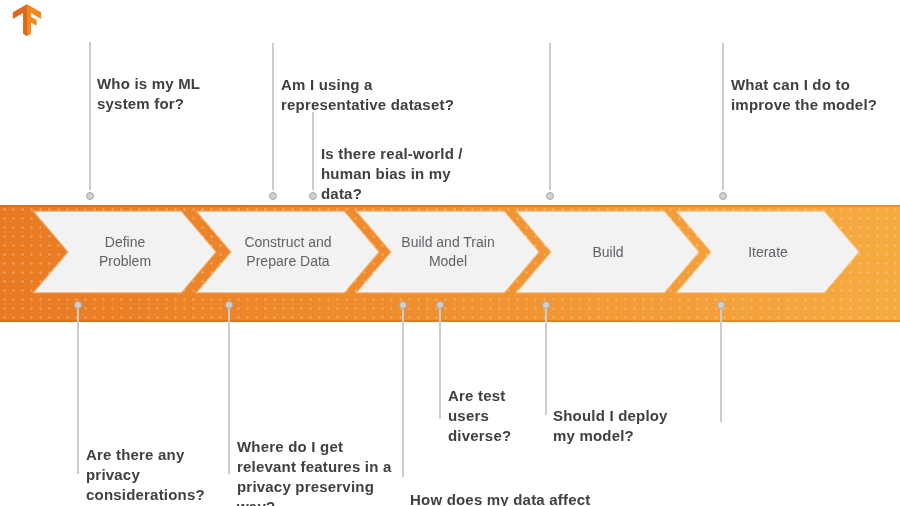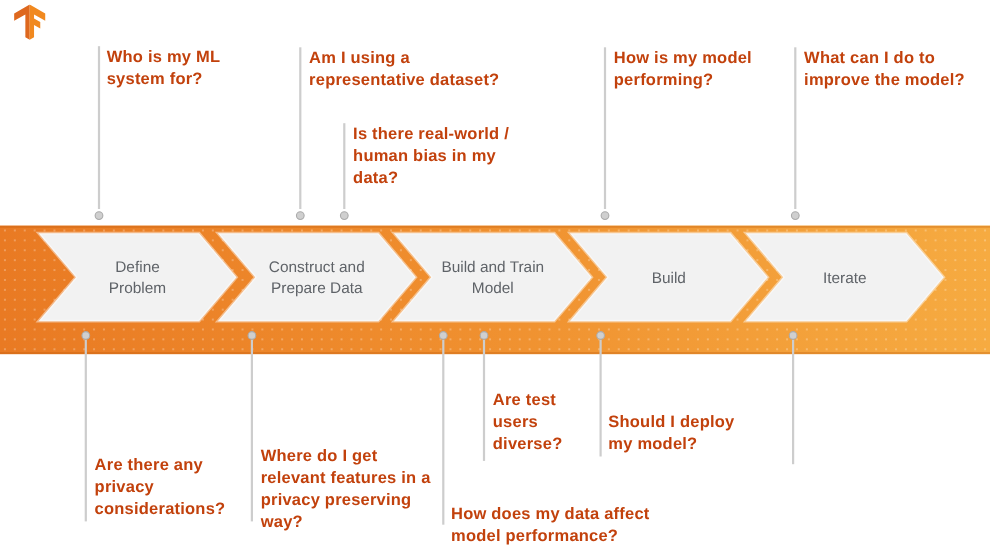--- a/index.html
+++ b/index.html
@@ -21,22 +21,23 @@
   .stage-label{
     position:absolute;top:0;height:94px;display:flex;align-items:center;justify-content:center;
     text-align:center;color:#5F6368;font-size:14px;line-height:19px;
   }
   .vline{position:absolute;width:2px;background:#CDCDCD;}
   .dot{
     position:absolute;width:6px;height:6px;border:1px solid #ABABAB;
     background:#CFCFCF;border-radius:50%;
   }
   .qtext{
-    position:absolute;color:#c2410c;font-weight:700;font-size:15px;line-height:20px;
+    position:absolute;color:#404040;font-weight:700;font-size:15px;line-height:20px;
     letter-spacing:.2px;
+    margin-top:32px;
   }
 </style>
 </head>
 <body>
 
 <div class="canvas">
 
   <svg class="logo" viewBox="0 0 34 40" aria-hidden="true">
     <polygon fill="#DE681E" points="17,0 2,8.7 2,15.7 12.8,9.5 12.8,31.5 17,34"></polygon>
     <polygon fill="#F1891F" points="17,0 32,8.7 32,15.7 21.2,9.5 21.2,13.4 27.2,16.8 27.2,23 21.2,19.6 21.2,31.5 17,34"></polygon>
@@ -49,21 +50,20 @@
   <div class="vline" style="left:272px;top:43px;height:147px;"></div>
   <div class="dot" style="left:269px;top:192px;"></div>
   <div class="qtext" style="left:281px;top:43px;width:190px;">Am I using a representative dataset?</div>
 
   <div class="vline" style="left:312px;top:112px;height:78px;"></div>
   <div class="dot" style="left:309px;top:192px;"></div>
   <div class="qtext" style="left:321px;top:112px;width:160px;">Is there real-world / human bias in my data?</div>
 
   <div class="vline" style="left:549px;top:43px;height:147px;"></div>
   <div class="dot" style="left:546px;top:192px;"></div>
-  <div class="qtext" style="left:558px;top:43px;width:140px;">How is my model performing?</div>
 
   <div class="vline" style="left:722px;top:43px;height:147px;"></div>
   <div class="dot" style="left:719px;top:192px;"></div>
   <div class="qtext" style="left:731px;top:43px;width:165px;">What can I do to improve the model?</div>
 
   <div class="band">
     <svg width="900" height="94" viewBox="0 0 900 94" aria-hidden="true">
       <polygon class="chev" points="35,7 181,7 215,47 181,87 35,87 69,47"></polygon>
       <polygon class="chev" points="198,7 344,7 378,47 344,87 198,87 232,47"></polygon>
       <polygon class="chev" points="358,7 504,7 538,47 504,87 358,87 392,47"></polygon>

